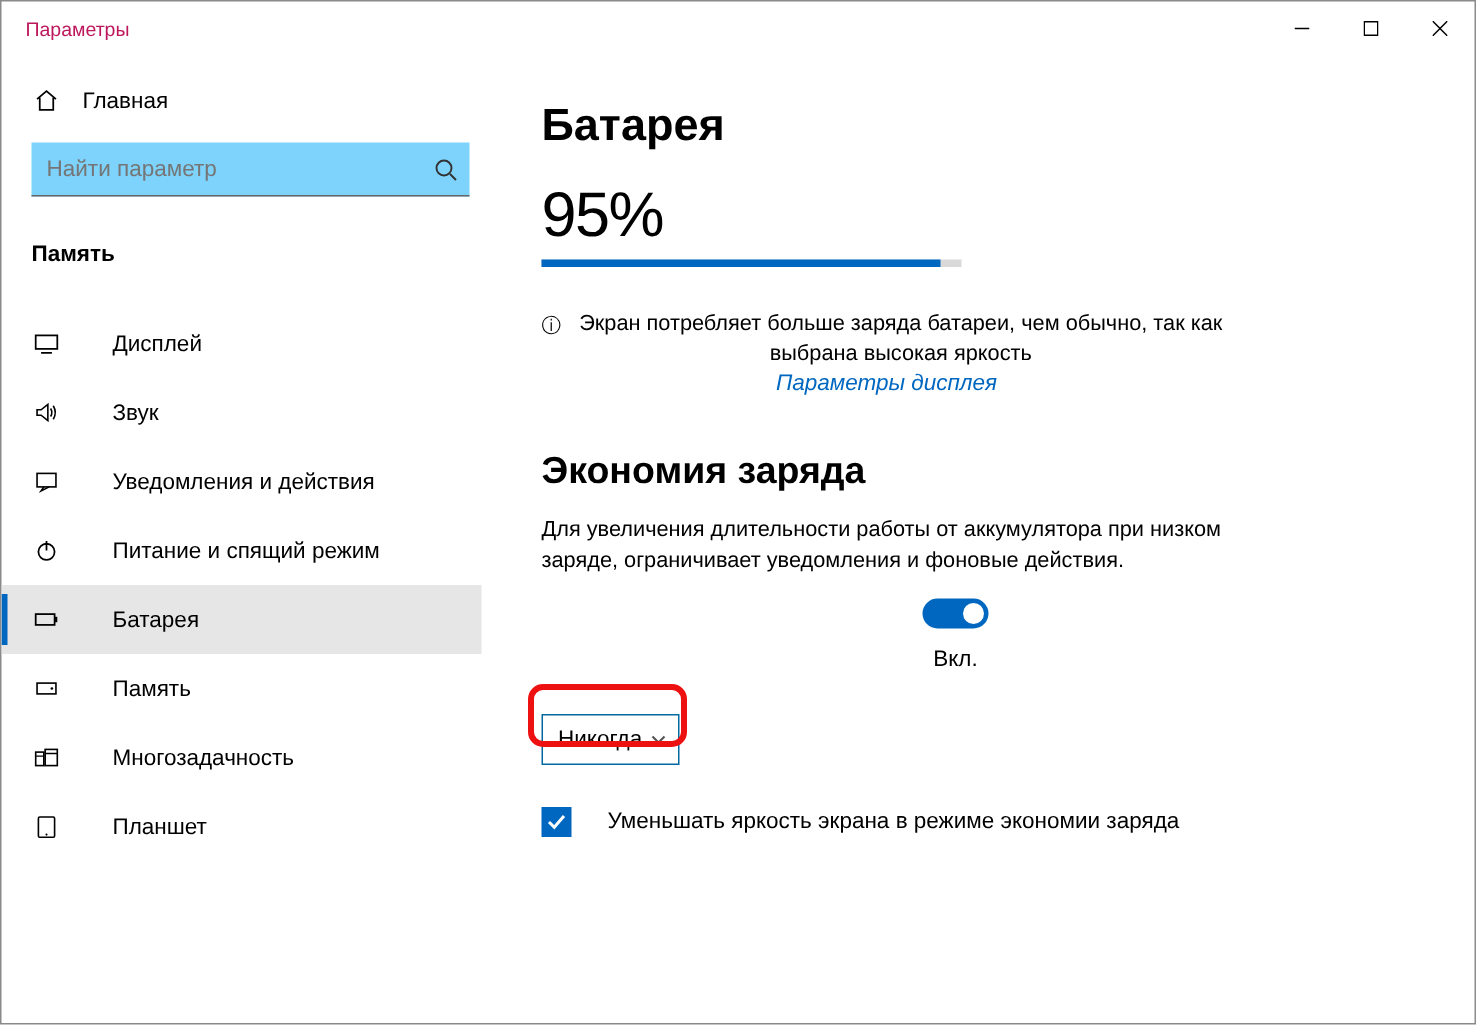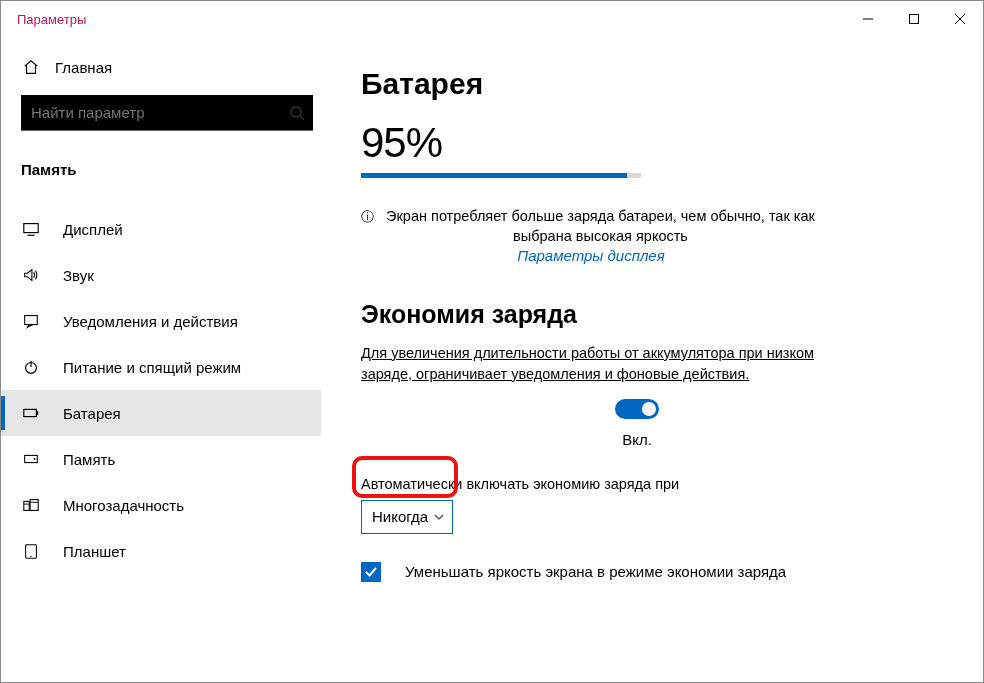--- a/index.html
+++ b/index.html
@@ -36,37 +36,37 @@
   }
   .home-row {
     display: flex; align-items: center; gap: 14px;
     padding: 10px 20px 10px 20px;
     font-size: 15px;
   }
   .search-wrap { padding: 8px 8px 8px 20px; }
   .search {
     display: flex; align-items: center;
     border-bottom: 1px solid #666;
-    background: #000000;
+    background: #7dd3fc;
     height: 36px;
     padding: 0 8px 0 10px;
   }
   .search input {
     flex: 1; border: none; outline: none;
     font-size: 15px; color: #666; background: transparent;
     font-family: inherit;
   }
   .search .sicon { color: #333; font-size: 15px; }
   .cat-title {
     font-weight: 600; font-size: 15px;
     padding: 22px 20px 14px 20px;
   }
   .navlist { margin-top: 14px; }
   .nav-item {
-    display: flex; align-items: center; gap: 22px;
+    display: flex; align-items: center; gap: 34px;
     height: 46px;
     padding: 0 20px 0 20px;
     font-size: 15px;
     position: relative;
   }
   .nav-item.active {
     background: #e6e6e6;
   }
   .nav-item.active::before {
     content: "";
@@ -97,21 +97,21 @@
     width: 460px;
   }
   .info-text { text-align: center; line-height: 1.4; }
   .info-icon { font-size: 13px; position: relative; top: 2px; }
   .link {
     color: #0067c0; font-size: 15px;
     text-align: center; margin-top: 14px; font-style: italic;
   }
   .link-wrap { width: 460px; text-align: center; margin-bottom: 36px; }
   .h2 { font-size: 25px; font-weight: 600; margin-bottom: 14px; }
-  .desc { font-size: 14.5px; line-height: 1.45; max-width: 460px; margin-bottom: 14px; text-decoration: underline; }
+  .desc { font-size: 14.5px; line-height: 1.45; max-width: 460px; margin-bottom: 14px; }
   .toggle-row {
     display: flex; align-items: center; gap: 12px;
     margin-bottom: 28px;
     flex-direction: column;
   }
   .toggle {
     width: 44px; height: 20px; border-radius: 10px;
     background: #0067c0; position: relative;
   }
   .toggle .knob {
@@ -283,21 +283,20 @@
     <div class="h2">Экономия заряда</div>
     <div class="desc">Для увеличения длительности работы от аккумулятора при низком заряде, ограничивает уведомления и фоновые действия.</div>
 
     <div class="toggle-row">
       <div class="toggle">
           <div class="knob"></div>
         </div>
       <span class="toggle-label">Вкл.</span>
     </div>
 
-    <div class="field-label">Автоматически включать экономию заряда при</div>
     <div class="combo">
       <span>Никогда</span>
       <span>
           <svg width="10" height="10" viewBox="0 0 10 10">
             <path d="M1 3 L5 7 L9 3" fill="none" stroke="#555" stroke-width="1.4"></path>
           </svg>
         </span>
     </div>
 
     <div class="check-row">

